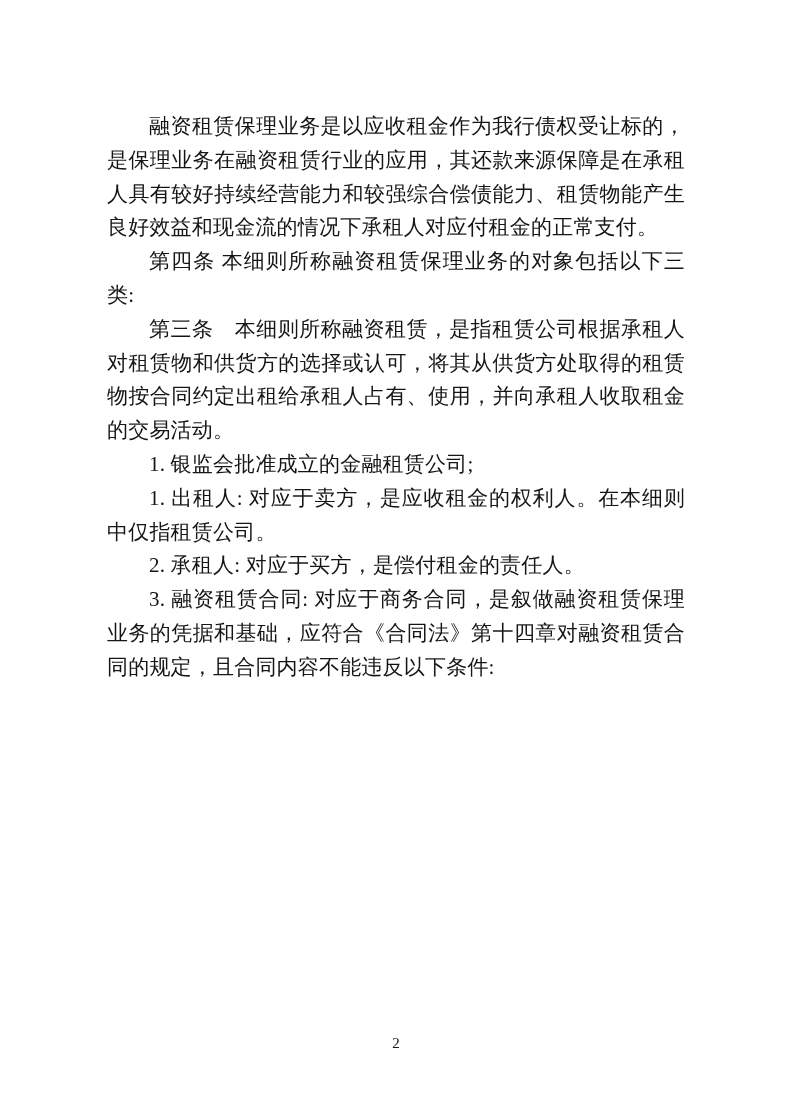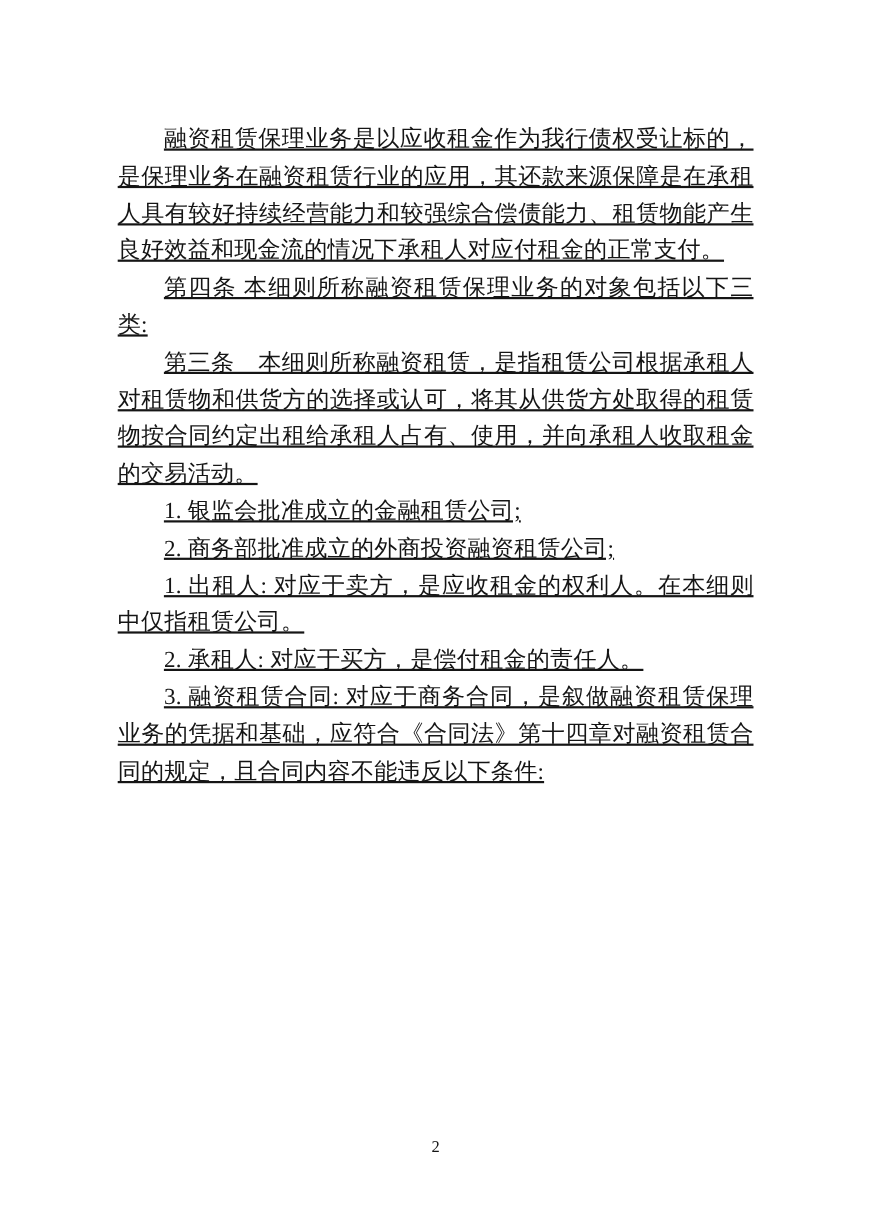--- a/index.html
+++ b/index.html
@@ -18,21 +18,20 @@
   }
   .text-block {
     position: absolute;
     left: 107px;
     top: 110px;
     width: 578px;
     font-size: 21px;
     line-height: 33.8px;
     text-align: justify;
     letter-spacing: 0.2px;
-    text-decoration: underline;
   }
   .text-block p {
     margin: 0;
     padding: 0;
     text-indent: 2em;
   }
   .page-number {
     position: absolute;
     top: 1035px;
     left: 0;
@@ -44,19 +43,18 @@
 </style>
 </head>
 <body>
 
 <div class="page">
   <div class="text-block" id="text-block">
       <p>融资租赁保理业务是以应收租金作为我行债权受让标的，是保理业务在融资租赁行业的应用，其还款来源保障是在承租人具有较好持续经营能力和较强综合偿债能力、租赁物能产生良好效益和现金流的情况下承租人对应付租金的正常支付。</p>
       <p>第四条 本细则所称融资租赁保理业务的对象包括以下三类:</p>
       <p>第三条　本细则所称融资租赁，是指租赁公司根据承租人对租赁物和供货方的选择或认可，将其从供货方处取得的租赁物按合同约定出租给承租人占有、使用，并向承租人收取租金的交易活动。</p>
       <p>1. 银监会批准成立的金融租赁公司;</p>
-      <p>2. 商务部批准成立的外商投资融资租赁公司;</p>
       <p>1. 出租人: 对应于卖方，是应收租金的权利人。在本细则中仅指租赁公司。</p>
       <p>2. 承租人: 对应于买方，是偿付租金的责任人。</p>
       <p>3. 融资租赁合同: 对应于商务合同，是叙做融资租赁保理业务的凭据和基础，应符合《合同法》第十四章对融资租赁合同的规定，且合同内容不能违反以下条件:</p>
     </div>
   <div class="page-number">2</div>
 </div>
 
 </body></html>

